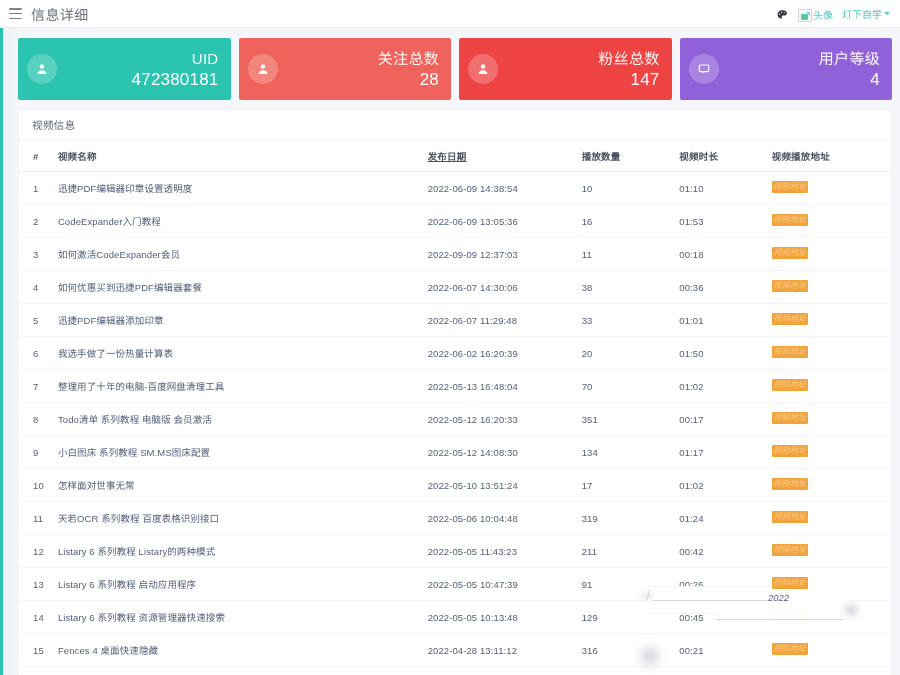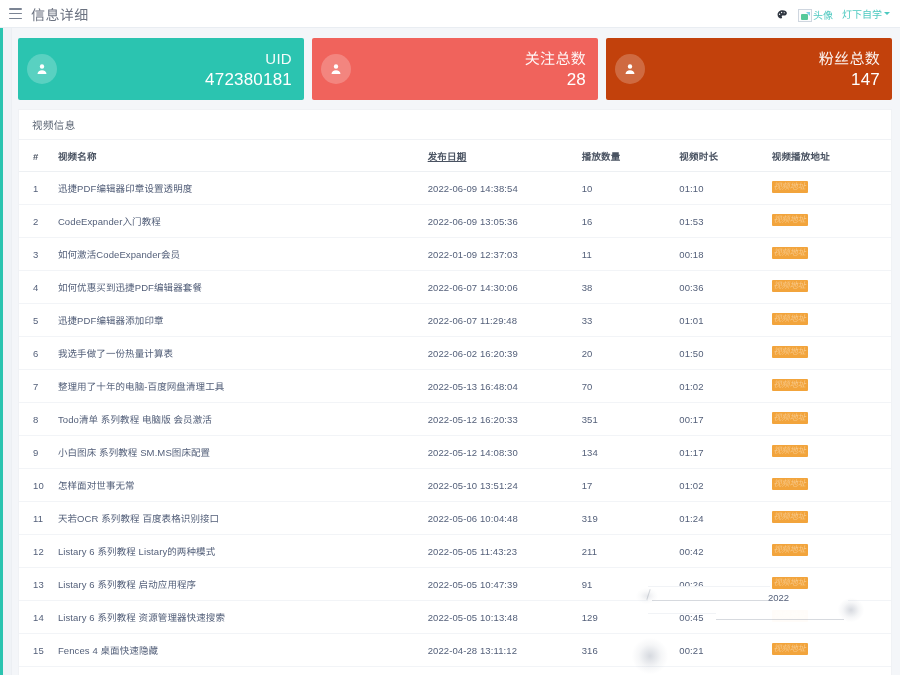--- a/index.html
+++ b/index.html
@@ -159,20 +159,21 @@
     cursor: pointer;
     overflow: hidden;
     font-style: italic;
   }
 
   
   .ghost {
     position: absolute;
     pointer-events: none;
     z-index: 12;
+    font-style: italic;
   }
   .ghost-panel {
     background: #ffffff;
     border-top: 1px solid #f1f3f6;
     border-bottom: 1px solid #f1f3f6;
     opacity: .97;
   }
   .ghost-text {
     font-size: 9.5px; color: #54607a;
     font-family: "Liberation Sans", "DejaVu Sans", sans-serif;
@@ -251,33 +252,45 @@
               <circle cx="8" cy="5.2" r="2.5" fill="#fff"></circle>
               <path d="M2.9 13.6c0-2.7 2.3-4.3 5.1-4.3s5.1 1.6 5.1 4.3z" fill="#fff"></path>
             </svg>
         </span>
         <span class="card-text">
           <span class="card-label">关注总数</span>
           <span class="card-value">28</span>
         </span>
       </div>
 
-      <div class="card" style="background:#c2410c">
+      <div class="card" style="background:#ef4444">
         <span class="card-icon">
           <svg width="14" height="14" viewBox="0 0 16 16">
               <circle cx="8" cy="5.2" r="2.5" fill="#fff"></circle>
               <path d="M2.9 13.6c0-2.7 2.3-4.3 5.1-4.3s5.1 1.6 5.1 4.3z" fill="#fff"></path>
             </svg>
         </span>
         <span class="card-text">
           <span class="card-label">粉丝总数</span>
           <span class="card-value">147</span>
         </span>
       </div>
 
+      <div class="card" style="background:#9161d9">
+        <span class="card-icon">
+          <svg width="14" height="14" viewBox="0 0 16 16">
+              <rect x="2.6" y="3.4" width="10.8" height="7.6" rx="1.3" fill="none" stroke="#fff" stroke-width="1.3"></rect>
+              <path d="M6.2 11v2.2L8.6 11z" fill="#fff"></path>
+            </svg>
+        </span>
+        <span class="card-text">
+          <span class="card-label">用户等级</span>
+          <span class="card-value">4</span>
+        </span>
+      </div>
 
     </div>
 
     <div class="panel">
       <div class="panel-header">
         <span class="panel-title">视频信息</span>
       </div>
 
       <table class="vtable">
         <colgroup>
@@ -311,21 +324,21 @@
               <td class="c-idx">2</td>
               <td class="c-name">CodeExpander入门教程</td>
               <td class="c-date">2022-06-09 13:05:36</td>
               <td class="c-plays">16</td>
               <td class="c-dur">01:53</td>
               <td><span class="badge">视频地址</span></td>
             </tr>
             <tr>
               <td class="c-idx">3</td>
               <td class="c-name">如何激活CodeExpander会员</td>
-              <td class="c-date">2022-01-09 12:37:03</td>
+              <td class="c-date">2022-09-09 12:37:03</td>
               <td class="c-plays">11</td>
               <td class="c-dur">00:18</td>
               <td><span class="badge">视频地址</span></td>
             </tr>
             <tr>
               <td class="c-idx">4</td>
               <td class="c-name">如何优惠买到迅捷PDF编辑器套餐</td>
               <td class="c-date">2022-06-07 14:30:06</td>
               <td class="c-plays">38</td>
               <td class="c-dur">00:36</td>

